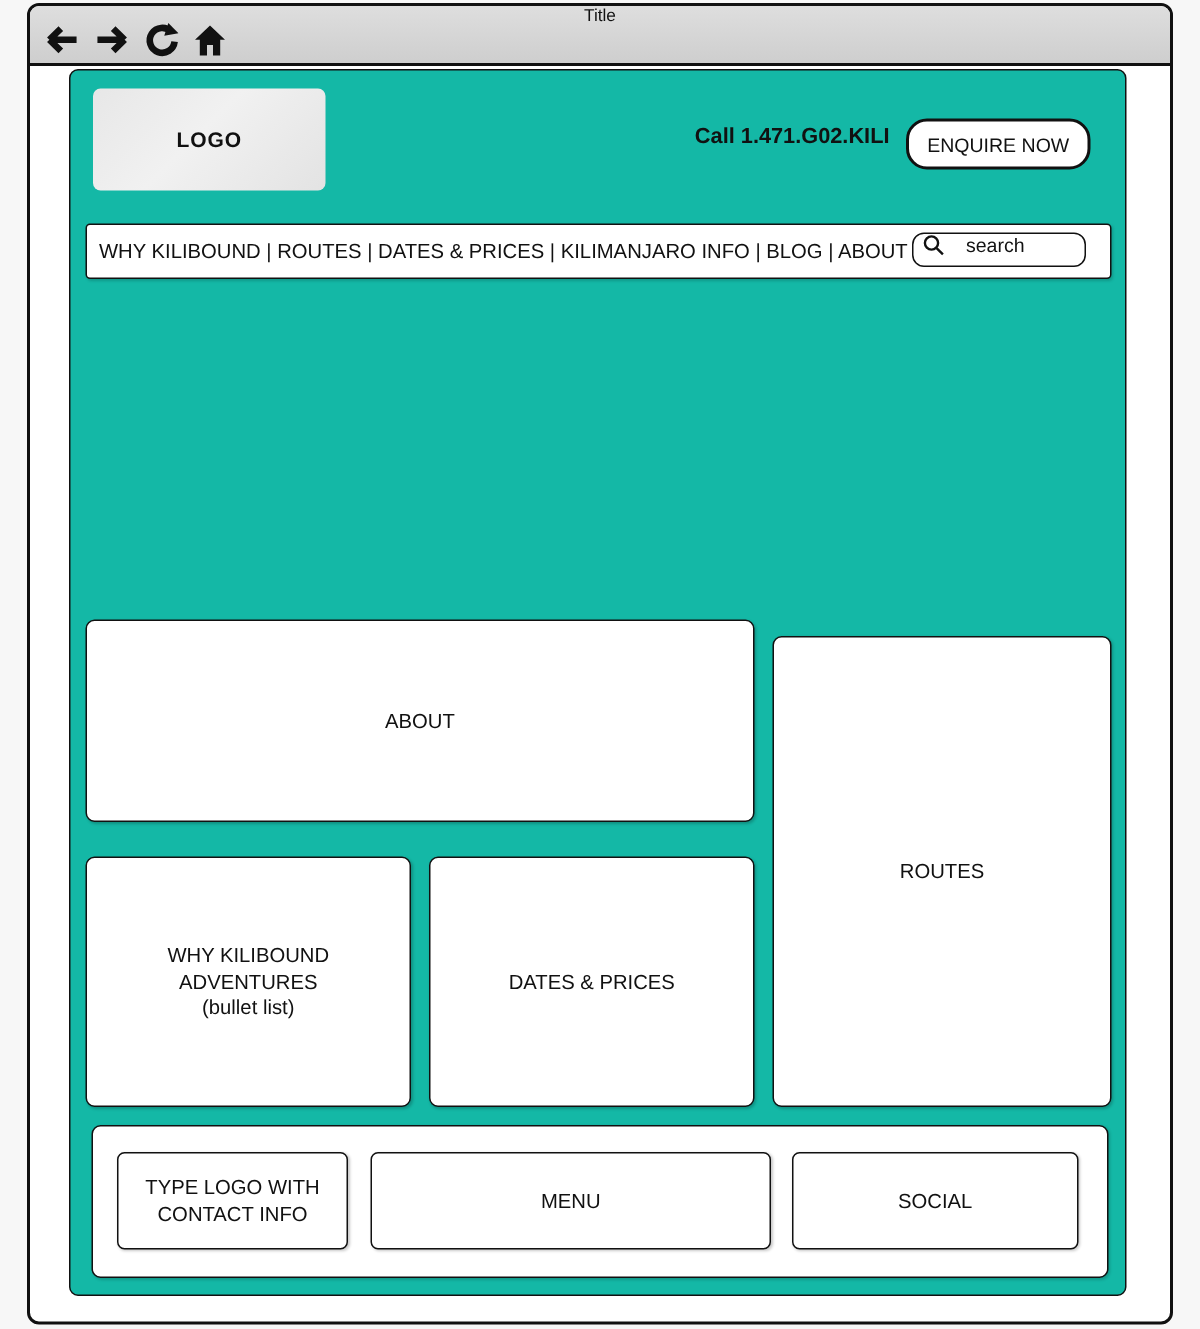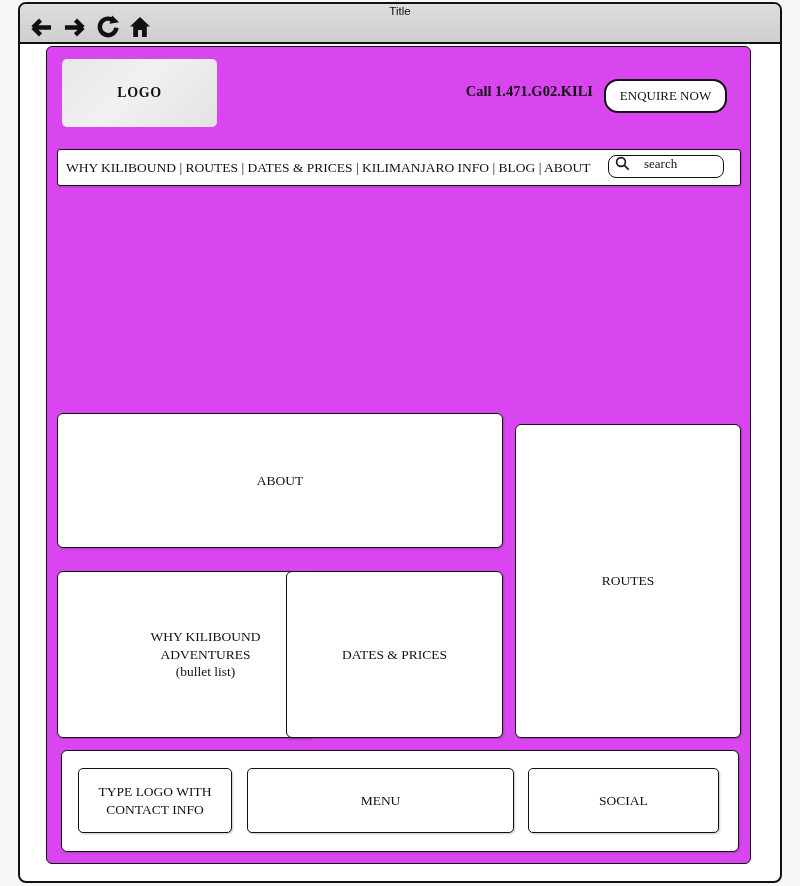--- a/index.html
+++ b/index.html
@@ -38,21 +38,21 @@
   .url-bar{
     flex:1 1 auto;height:17px;margin-left:6px;
     background:#fff;border:1.6px solid #111;border-radius:9px;
     display:flex;align-items:center;
     font-size:13px;padding-left:8px;
     white-space:nowrap;overflow:hidden;
   }
   
   .page{
     position:absolute;left:26px;top:42px;width:703px;height:816px;
-    background:#d946ef;border:1.6px solid #111;border-radius:6px;font-family:Liberation Serif, serif;
+    background:#14b8a6;border:1.6px solid #111;border-radius:6px;
   }
   .box{
     position:absolute;background:#fff;
     border:1.6px solid #111;border-radius:6px;
     box-shadow:1px 1px 2px rgba(0,0,0,0.22);
     display:flex;flex-direction:column;align-items:center;justify-content:center;
     text-align:center;font-size:13.5px;line-height:1.3;color:#111;
   }
   .logo-box{
     position:absolute;left:15px;top:12px;width:155px;height:68px;
@@ -92,21 +92,21 @@
     position:absolute;left:10px;top:152px;width:682px;height:215px;
     border:1.6px solid #111;border-radius:2px;background:#fff;cursor:pointer;
   }
   .photo-slider svg.diag{position:absolute;left:0;top:0;width:100%;height:100%;}
   .slider-label{
     position:absolute;left:50%;top:69%;transform:translate(-50%,-50%);
     font-size:13.5px;background:#fff;padding:0 4px;white-space:nowrap;
   }
   .about-box{left:10px;top:366px;width:444px;height:133px;}
   .routes-box{left:468px;top:377px;width:224px;height:312px;}
-  .why-box{left:10px;top:524px;width:215px;height:165px;padding-left:40px;}
+  .why-box{left:10px;top:524px;width:215px;height:165px;}
   .dates-box{left:239px;top:524px;width:215px;height:165px;}
   .footer{
     position:absolute;left:14px;top:703px;width:676px;height:100px;
     border:1.6px solid #111;border-radius:6px;background:#fff;
     box-shadow:1px 1px 2px rgba(0,0,0,0.18);
   }
   .footer .box{border-radius:5px;}
   .footer-logo-box{left:16px;top:17px;width:152px;height:63px;}
   .footer-menu-box{left:185px;top:17px;width:265px;height:63px;}
   .footer-social-box{left:466px;top:17px;width:189px;height:63px;}

